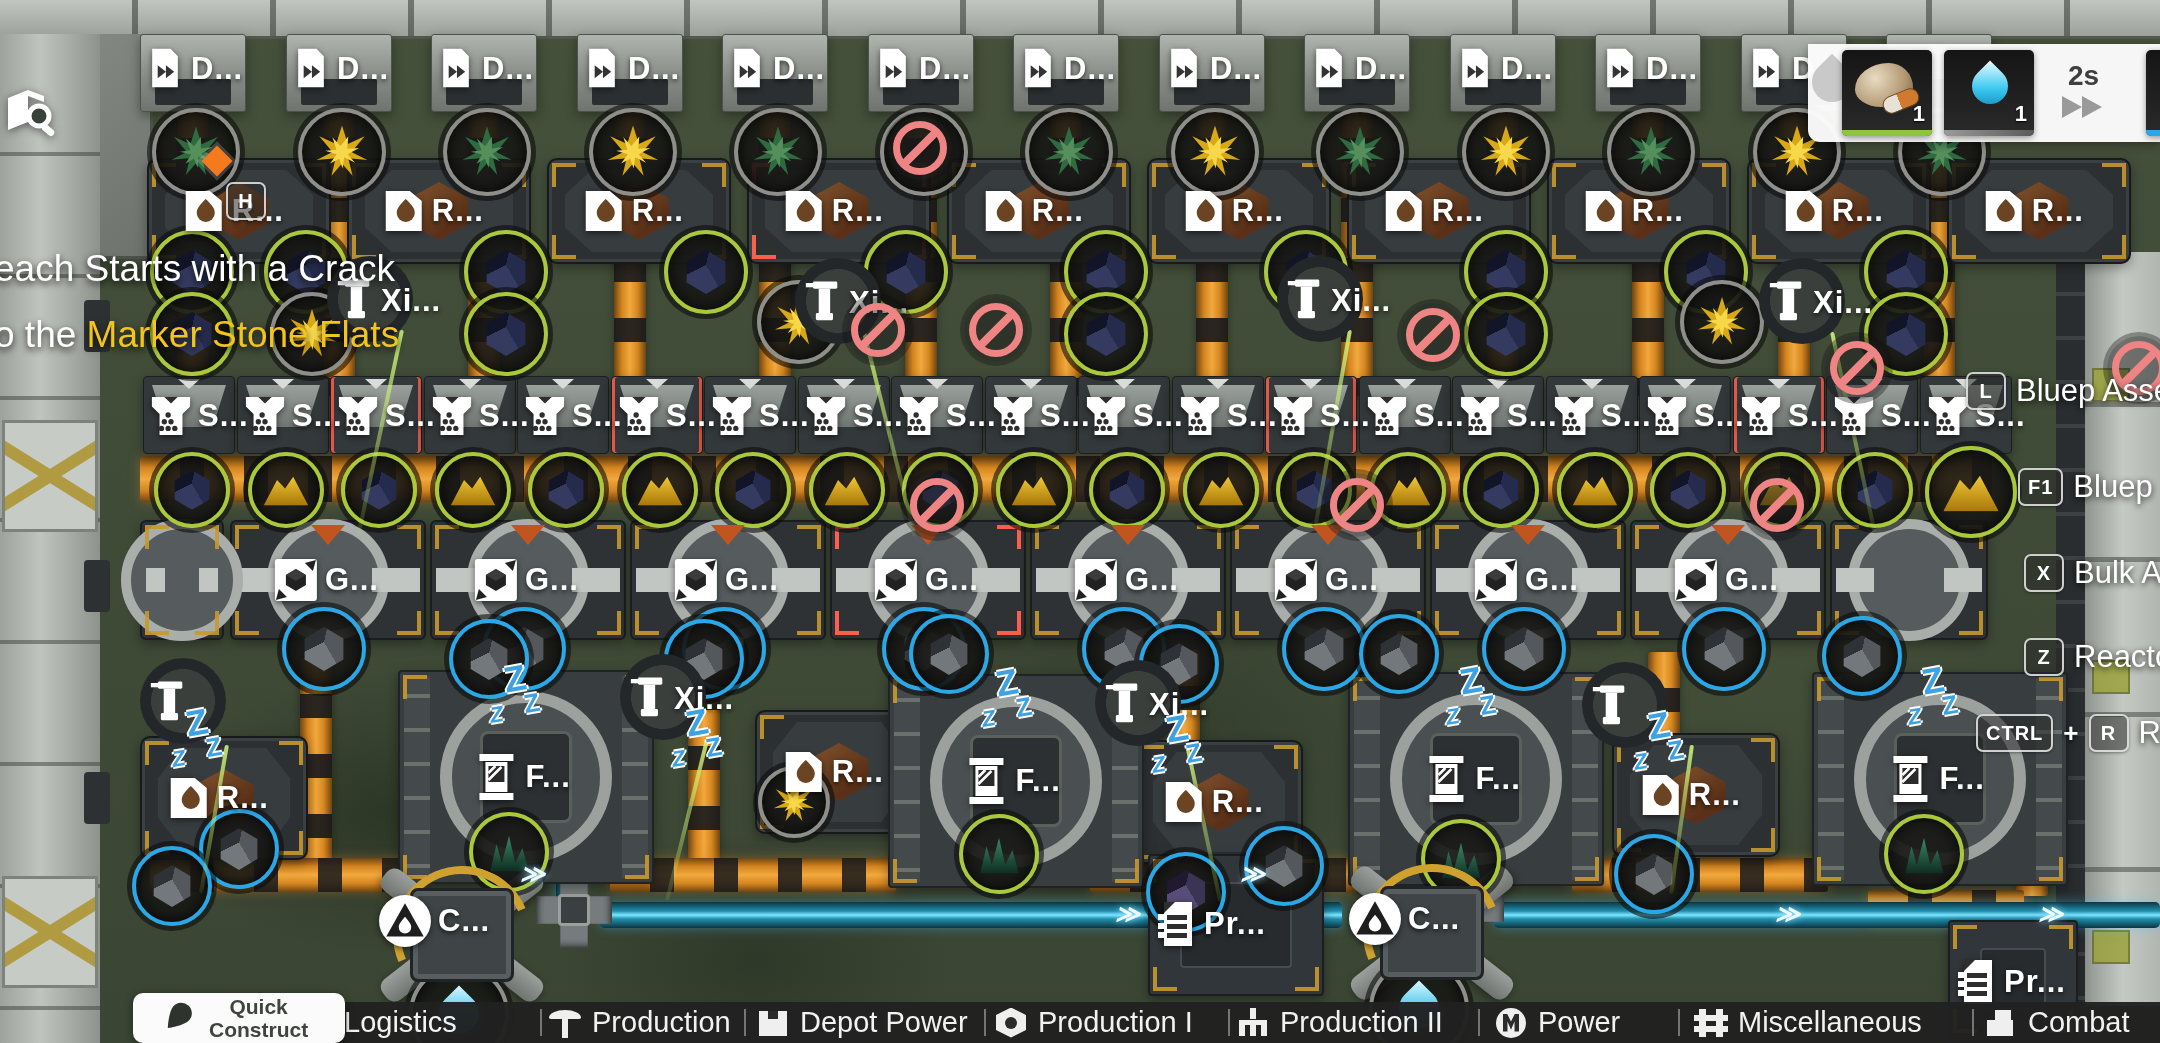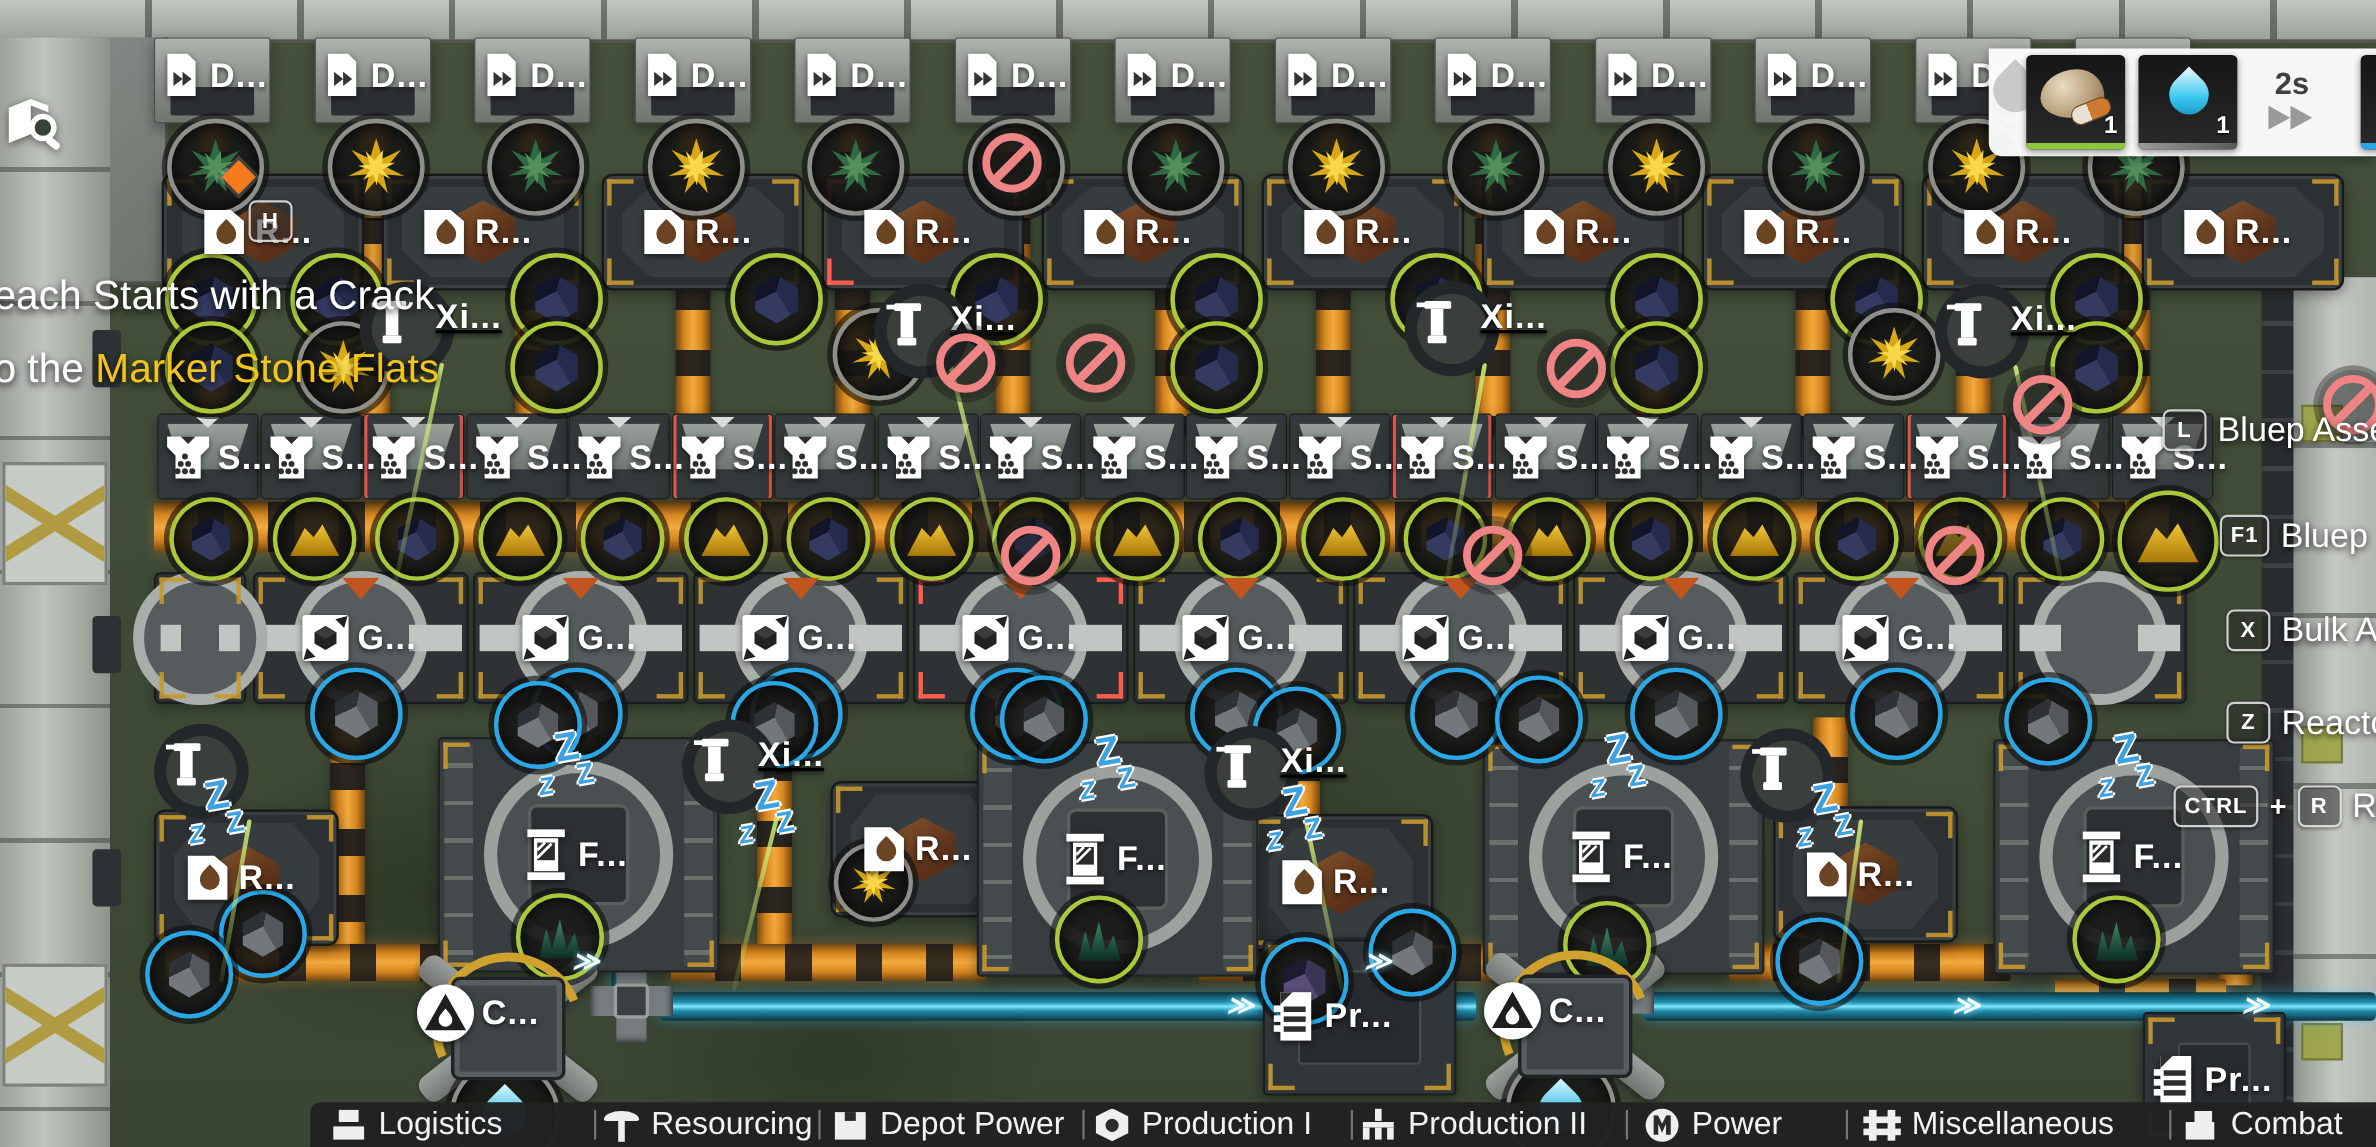--- a/index.html
+++ b/index.html
@@ -113,21 +113,21 @@
   .kind-empty::before,.kind-empty::after{display:none;}
   .proh{position:absolute;width:64px;height:64px;border-radius:50%;background:rgba(25,25,25,.5);box-shadow:0 0 0 4px rgba(18,18,18,.35);z-index:6;}
   .proh::before{content:"";position:absolute;inset:5px;border:7px solid #ee8484;border-radius:50%;}
   .proh::after{content:"";position:absolute;left:50%;top:50%;width:8px;height:46px;margin:-23px 0 0 -4px;background:#ee8484;transform:rotate(45deg);border-radius:3px;}
   .zzz{position:absolute;width:70px;height:72px;color:#3ea2e2;font-weight:800;z-index:7;}
   .zzz::before,.zzz::after,.zzz i::before{position:absolute;content:"Z";text-shadow:-2px 0 0 #fff,2px 0 0 #fff,0 -2px 0 #fff,0 2px 0 #fff;transform:rotate(-10deg);}
   .zzz::before{left:24px;top:-4px;font-size:36px;}
   .zzz::after{left:44px;top:26px;font-size:26px;}
   .zzz i::before{left:10px;top:40px;font-size:22px;}
   .laser{position:absolute;width:4px;background:linear-gradient(180deg,rgba(205,240,120,.9),rgba(160,220,80,.12));transform-origin:50% 0;border-radius:2px;z-index:5;}
-  .drill{position:absolute;width:140px;height:62px;display:flex;gap:21px;z-index:6;text-decoration:underline;}
+  .drill{position:absolute;width:140px;height:62px;display:flex;align-items:center;gap:6px;z-index:6;}
   .drill::before{content:"";position:absolute;left:-8px;top:-14px;width:86px;height:86px;border-radius:50%;background:radial-gradient(circle,#3a3f3c 52%,#23272a 53% 74%,rgba(0,0,0,0) 75%);z-index:-1;}
   
   .kb{display:inline-flex;align-items:center;justify-content:center;min-width:20px;height:34px;padding:0 8px;border:2px solid rgba(235,235,235,.85);border-radius:7px;background:rgba(40,42,40,.55);color:#fff;font-size:20px;font-weight:700;box-shadow:0 1px 3px rgba(0,0,0,.4);letter-spacing:1px;}
   .kb:empty,.plus:empty{display:none;}
   .hotkey{position:absolute;display:flex;align-items:center;gap:10px;z-index:20;}
   .hlabel{font-size:31px;color:#fff;text-shadow:0 2px 6px rgba(0,0,0,.85);white-space:nowrap;}
   .plus{color:#fff;font-size:26px;font-weight:700;text-shadow:0 2px 4px rgba(0,0,0,.8);}
   .hbadge{position:absolute;left:226px;top:182px;z-index:20;}
   .diamond{position:absolute;left:206px;top:150px;width:22px;height:22px;background:#f57a1e;transform:rotate(45deg);box-shadow:0 0 0 3px rgba(255,255,255,.18);z-index:20;}
   .quest1{position:absolute;left:-6px;top:248px;font-size:37px;font-weight:500;color:#fff;text-shadow:0 3px 7px rgba(0,0,0,.85);z-index:20;white-space:nowrap;}
@@ -1459,21 +1459,21 @@
   
   <div class="toolbar">
     <div class="layer">
       <div class="tab logistics-icon" style="left: 18px;">
         <span class="tbicon"></span>
         <span>Logistics</span>
       </div>
     
       <div class="tab resourcing-icon" style="left: 266px;">
         <span class="tbicon"></span>
-        <span>Resourcing</span>
+        <span>Production</span>
       </div>
     
       <div class="tab depot-access-icon" style="left: 474px;">
         <span class="tbicon"></span>
         <span>Depot Power</span>
       </div>
     
       <div class="tab production-1-icon" style="left: 712px;">
         <span class="tbicon"></span>
         <span>Production I</span>
@@ -1495,14 +1495,23 @@
       </div>
     
       <div class="tab combat-icon" style="left: 1702px;">
         <span class="tbicon"></span>
         <span>Combat</span>
       </div>
     </div>
     <div class="layer"><i class="divider" style="left: 258px;"></i><i class="divider" style="left: 462px;"></i><i class="divider" style="left: 702px;"></i><i class="divider" style="left: 946px;"></i><i class="divider" style="left: 1196px;"></i><i class="divider" style="left: 1396px;"></i><i class="divider" style="left: 1690px;"></i></div>
   </div>
 
+  <div class="quick">
+    <svg width="36" height="36" viewBox="0 0 34 34">
+        <path d="M17 1 a10 10 0 0 1 10 10 c0 7 -10 19 -10 19 s-10 -12 -10 -19 a10 10 0 0 1 10 -10 z" fill="#2e332e" transform="rotate(42 17 17)"></path>
+      </svg>
+    <span class="qtxt">
+      <span>Quick</span>
+      <span>Construct</span>
+    </span>
+  </div>
 
 </div>
 
 </body></html>

